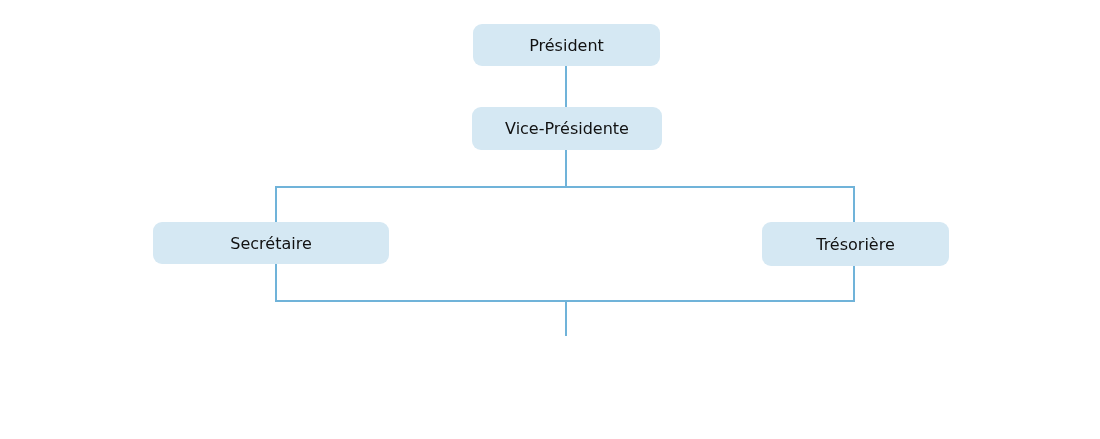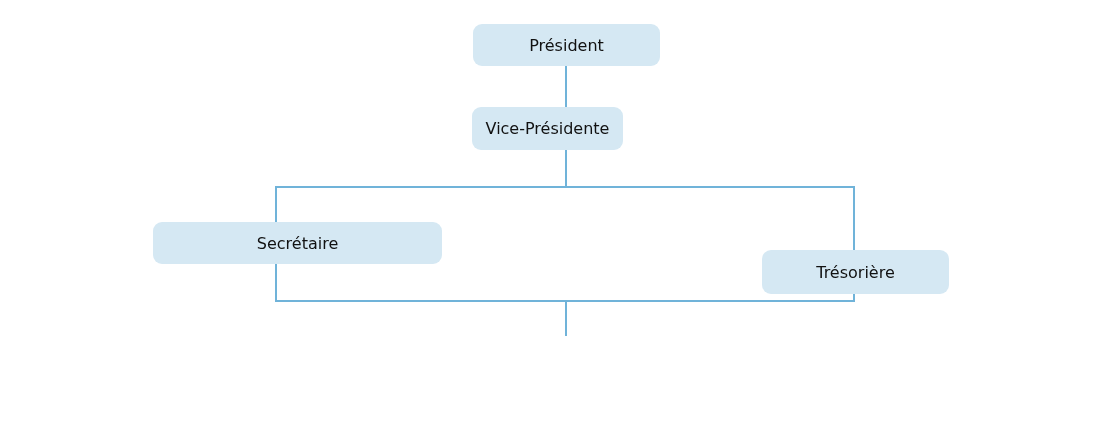--- a/index.html
+++ b/index.html
@@ -41,25 +41,25 @@
   }
   .branch-rect {
     position: absolute;
     border: 2px solid var(--connector);
     background: transparent;
     z-index: 0;
   }
   
   .node-president       { left: 473px; top: 24px;  width: 187px; height: 42px; }
   .conn-pres-vp         { left: 565px; top: 66px;  height: 41px; }
-  .node-vice-presidente { left: 472px; top: 107px; width: 151px; height: 43px; text-align: center; }
+  .node-vice-presidente { left: 472px; top: 107px; width: 190px; height: 43px; text-align: center; }
   .conn-vp-branch       { left: 565px; top: 150px; height: 36px; }
   .branch-rect          { left: 275px; top: 186px; width: 580px; height: 116px; }
-  .node-secretaire      { left: 153px; top: 222px; width: 289px; height: 42px; }
-  .node-tresoriere      { left: 762px; top: 222px; width: 187px; height: 44px; margin-top: 28px; }
+  .node-secretaire      { left: 153px; top: 222px; width: 236px; height: 42px; }
+  .node-tresoriere      { left: 762px; top: 222px; width: 187px; height: 44px; }
   .conn-branch-membres  { left: 565px; top: 302px; height: 34px; }
   .node-membres         { left: 452px; top: 336px; width: 226px; height: 73px; }
 </style>
 </head>
 <body>
 
 <div class="canvas">
 
   <div class="node node-president">Président</div>
 

